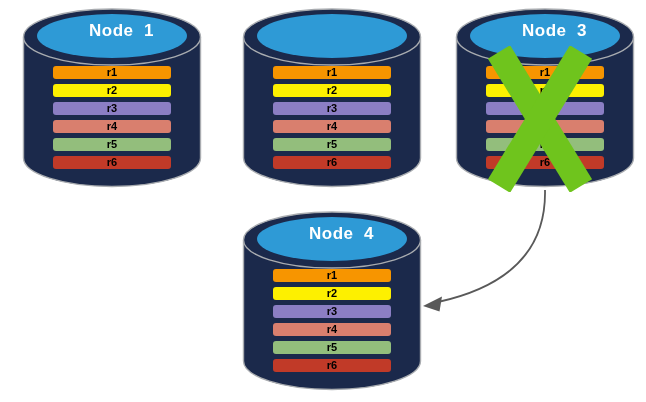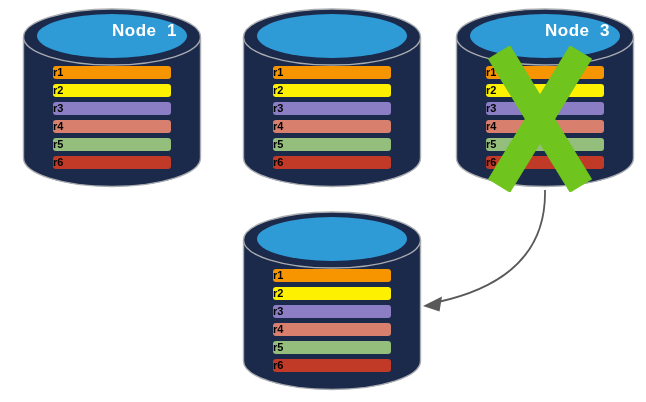--- a/index.html
+++ b/index.html
@@ -7,21 +7,21 @@
     width:646px;height:402px;
     background:#ffffff;
     font-family:"Liberation Sans", sans-serif;
     overflow:hidden;
     position:relative;
   }
   .canvas{
     position:absolute;left:0;top:0;width:646px;height:402px;
   }
   .node{
-    position:absolute;width:199px;height:180px;padding-left:46px;
+    position:absolute;width:199px;height:180px;
   }
   .node-1{left:22px;top:8px;}
   .node-2{left:242px;top:8px;}
   .node-3{left:455px;top:8px;}
   .node-4{left:242px;top:211px;}
   .cyl{position:absolute;left:0;top:0;width:180px;height:180px;}
   .cyl-body{
     fill:var(--cylinder_body);
     stroke:var(--cylinder_outline);
     stroke-width:1.4;
@@ -43,20 +43,21 @@
     white-space:pre;
   }
   .bars{
     position:absolute;left:31px;top:58px;width:118px;
     display:flex;flex-direction:column;gap:5px;
   }
   .bar{
     height:13px;border-radius:3px;
     color:var(--record_text);
     font-size:11px;font-weight:bold;line-height:13px;
+    text-align:center;
   }
   .x-mark{
     position:absolute;left:30px;top:38px;width:110px;height:146px;
     display:none;
   }
   .x-mark line{
     stroke:var(--x_mark);
     stroke-width:26;
     stroke-linecap:butt;
   }
@@ -133,20 +134,21 @@
       <line x1="96" y1="6" x2="14" y2="140"></line>
     </svg>
   </div>
 
   <div class="node node-4">
     <svg class="cyl" viewBox="0 0 180 180">
       <path class="cyl-body" d="M1.5,30 L1.5,150 A88.5,28.5 0 0 0 178.5,150 L178.5,30 Z"></path>
       <ellipse class="cyl-top-outer" cx="90" cy="29" rx="88.5" ry="28"></ellipse>
       <ellipse class="cyl-top-inner" cx="90" cy="28" rx="75" ry="22"></ellipse>
     </svg>
+    <div class="node-label">Node  4</div>
     <div class="bars">
         <div class="bar" style="background: rgb(247, 149, 0);">r1</div>
         <div class="bar" style="background: rgb(253, 240, 0);">r2</div>
         <div class="bar" style="background: rgb(139, 126, 196);">r3</div>
         <div class="bar" style="background: rgb(217, 127, 110);">r4</div>
         <div class="bar" style="background: rgb(147, 190, 124);">r5</div>
         <div class="bar" style="background: rgb(193, 58, 40);">r6</div>
       </div>
 
   </div>

